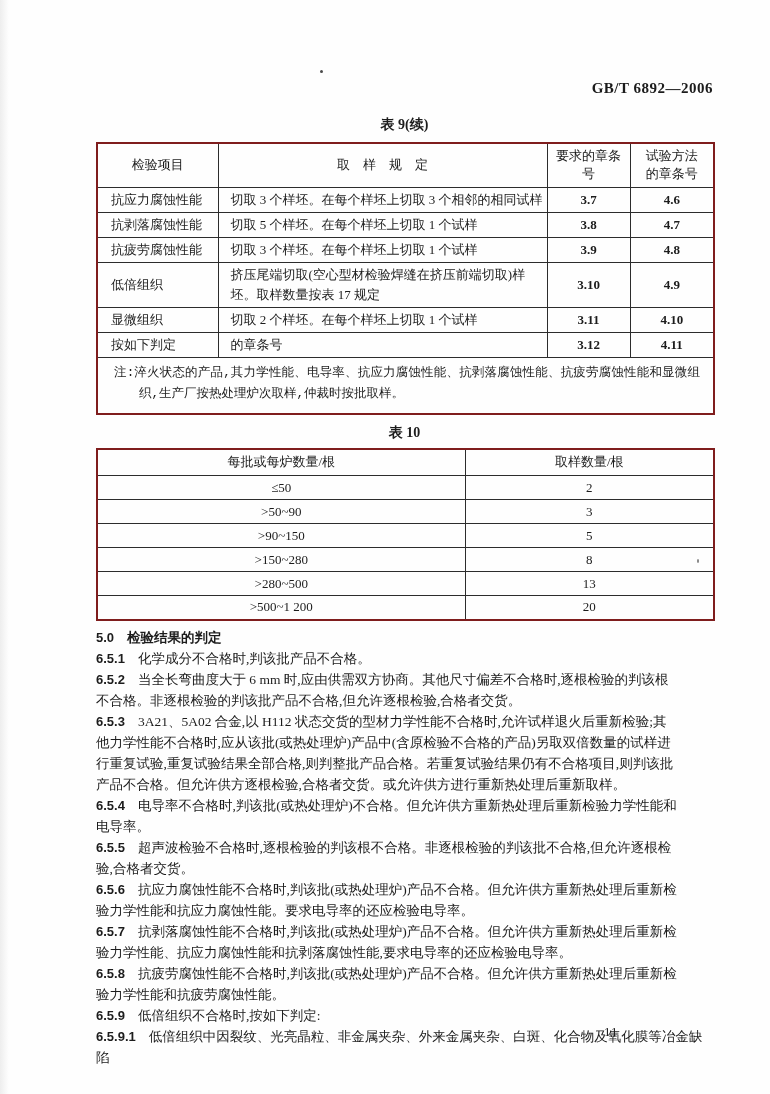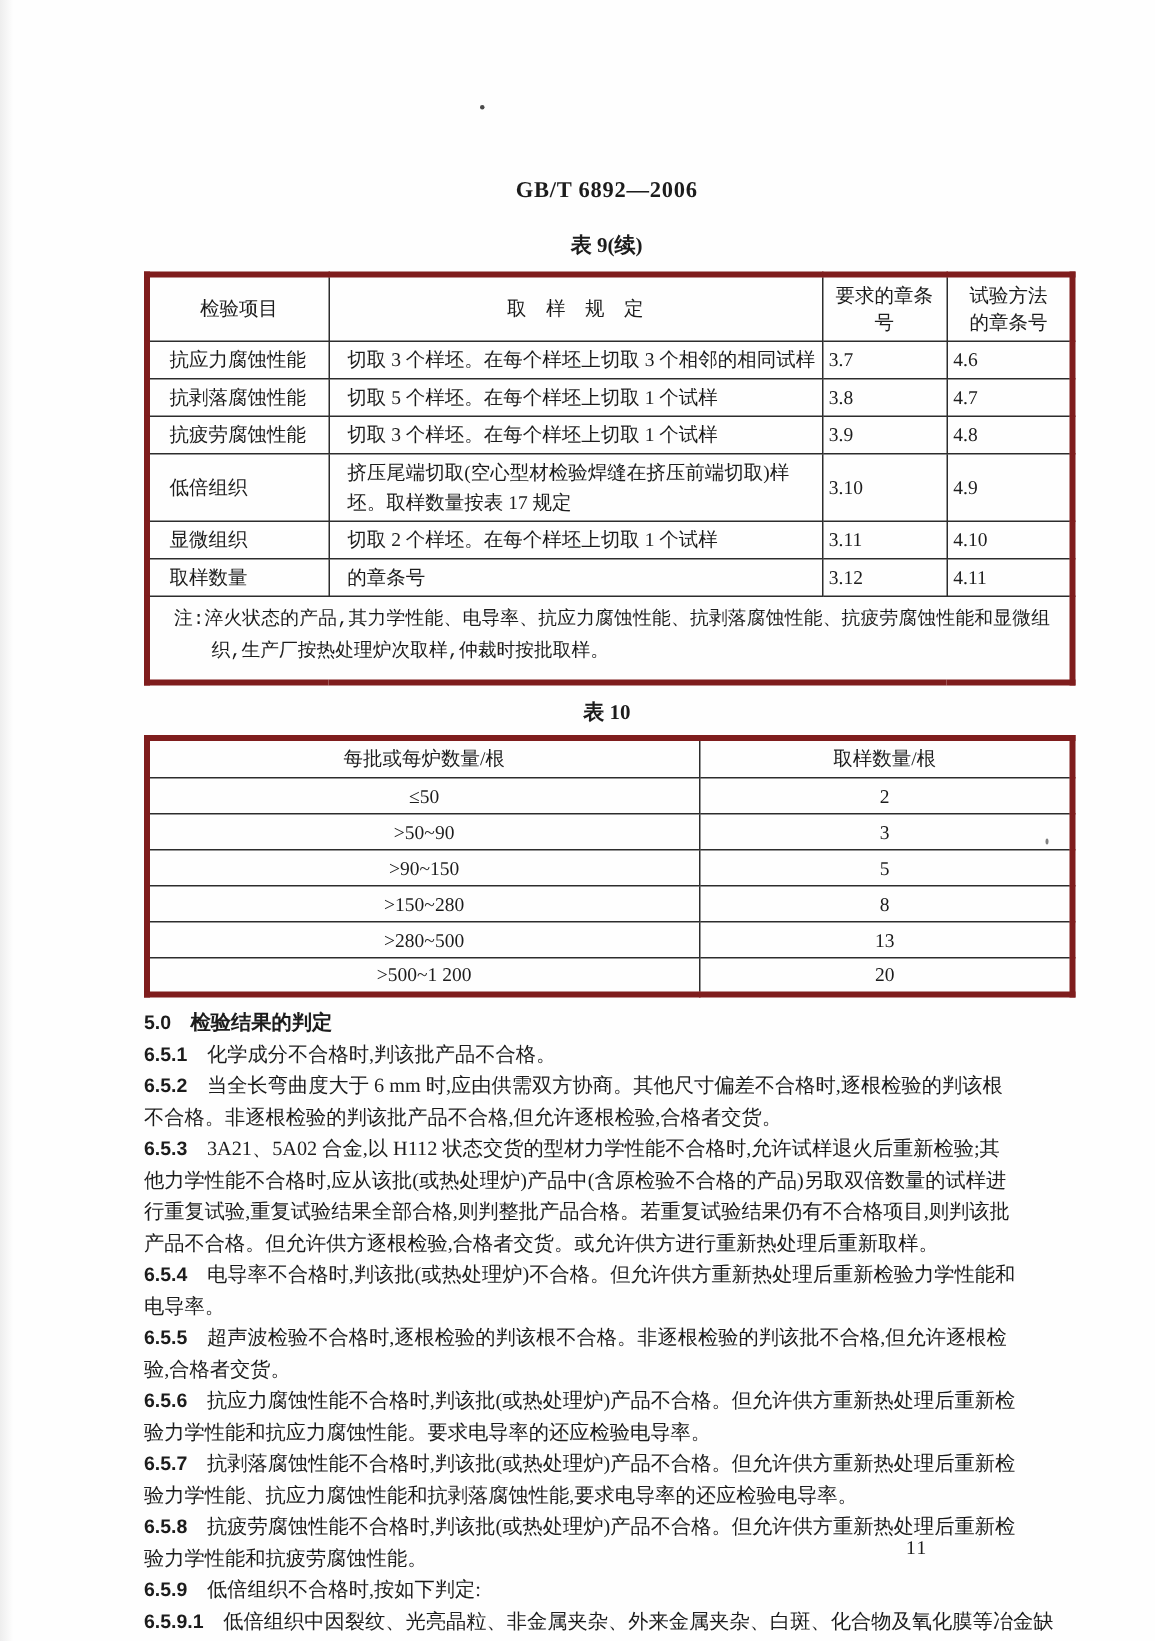--- a/index.html
+++ b/index.html
@@ -16,54 +16,54 @@
     background:linear-gradient(90deg,#cfcfcf,#ffffff);
     opacity:.35;
   }
   .speck { position:absolute; background:#4a4a4a; border-radius:50%; }
   .speck-1 { left:320px; top:70px; width:3px; height:3px; }
   .speck-2 { left:697px; top:559px; width:2px; height:4px; opacity:.7; }
 
   .content { position:absolute; left:96px; top:0; width:617px; }
 
   .doc-num {
-    margin-top:119px;
-    text-align:center;
+    margin-top:80px;
+    text-align:right;
     font-weight:700;
     font-size:15px;
     letter-spacing:.5px;
   }
 
   .tbl-title { text-align:center; font-weight:700; font-size:14px; }
   .t9-title  { margin-top:19px; }
   .t10-title { margin-top:9px; }
 
   table {
     width:617px;
     border-collapse:collapse;
     table-layout:fixed;
-    border:4px solid #7f1d1d;
+    border:2px solid #7f1d1d;
     font-size:13px;
   }
   td,th {
     border:1px solid #2c2c2c;
     vertical-align:middle;
     font-weight:400;
     padding:1px 4px;
   }
   table.t9 { margin-top:8px; }
   table.t10 { margin-top:6px; }
 
   .t9 th { text-align:center; height:44px; line-height:18px; }
   .t9 th.h-method { white-space:pre-line;margin-top:47px; }
   .t9 td { height:25px; }
   .t9 tr.tall td { height:45px; }
   .c-item { text-align:left; padding-left:13px; }
   .c-samp { text-align:left; padding-left:12px; line-height:20px; }
-  .c-num  { text-align:left; }
+  .c-num  { text-align:center;font-weight:bold; }
 
   .note-cell { padding:5px 13px 8px 16px; height:auto;font-family:Liberation Mono, monospace; }
   .note-text {
     display:block;
     font-size:12.5px;
     line-height:21px;
     padding-left:2em;
     text-indent:-2em;
     text-align:justify;
   }
@@ -147,21 +147,21 @@
         <td class="c-num">3.10</td>
         <td class="c-num">4.9</td>
       </tr>
       <tr>
         <td class="c-item">显微组织</td>
         <td class="c-samp">切取 2 个样坯。在每个样坯上切取 1 个试样</td>
         <td class="c-num">3.11</td>
         <td class="c-num">4.10</td>
       </tr>
       <tr>
-        <td class="c-item">取样数量</td>
+        <td class="c-item">按如下判定</td>
         <td class="c-samp">的章条号</td>
         <td class="c-num">3.12</td>
         <td class="c-num">4.11</td>
       </tr>
       <tr>
         <td class="note-cell" colspan="4">
           <span class="note-text">注:淬火状态的产品,其力学性能、电导率、抗应力腐蚀性能、抗剥落腐蚀性能、抗疲劳腐蚀性能和显微组织,生产厂按热处理炉次取样,仲裁时按批取样。</span>
         </td>
       </tr>
     </tbody>

